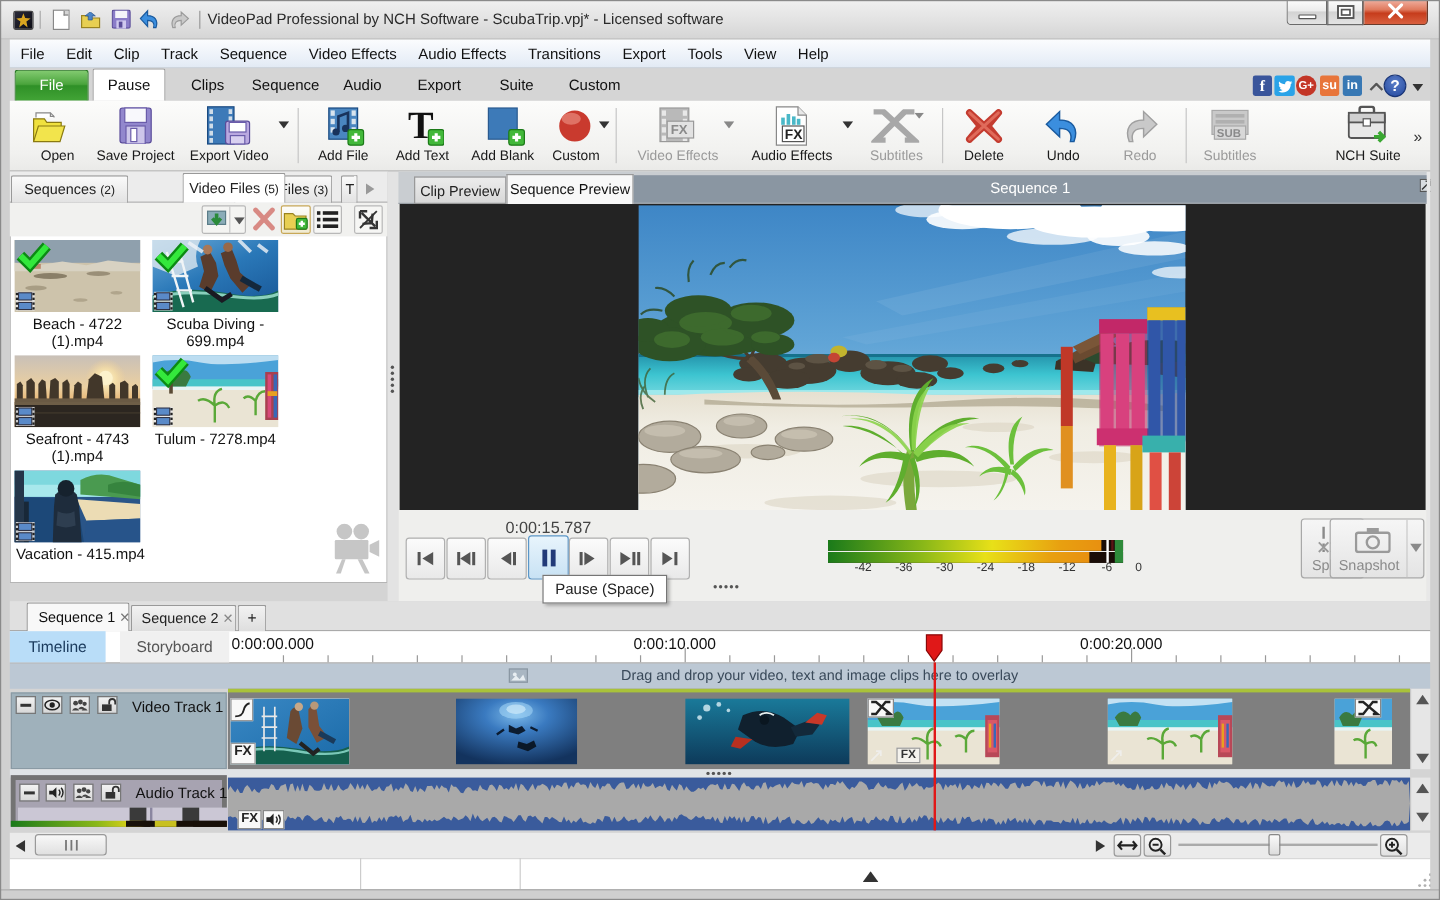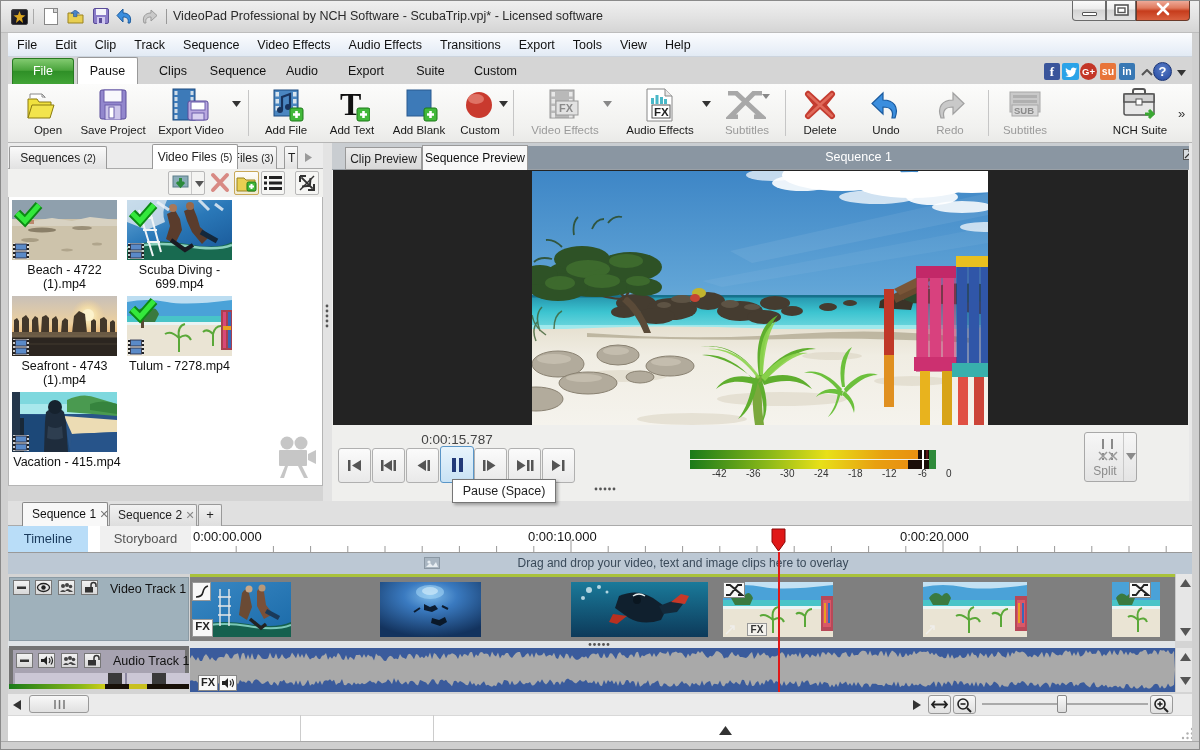--- a/index.html
+++ b/index.html
@@ -897,20 +897,32 @@
   <svg class="abs" style="left:12px;top:5px;" width="22" height="24">
         <g stroke="#8a8a8a" stroke-width="2" fill="none">
           <path d="M6,1 v10 M6,15 v3 M6,20 v2"></path>
           <path d="M15,1 v10 M15,15 v3 M15,20 v2"></path>
         </g>
         <path d="M2,14 l8,8 M10,14 l-8,8 M12,14 l8,8 M20,14 l-8,8" stroke="#9a9a9a" stroke-width="1.5"></path>
       </svg>
   <div class="abs" style="left:0;bottom:3px;width:40px;text-align:center;font-size:12px;color:#8a8a8a;">Split</div>
   <div class="abs" style="left:38px;top:0;width:1px;height:48px;background:#c8c8c8;"></div>
   <svg class="abs" style="left:41px;top:20px;" width="10" height="7">
+        <polygon points="0,0 10,0 5,7" fill="#8a8a8a"></polygon>
+      </svg>
+ </div>
+ <div class="abs" style="left:776px;top:289px;width:79px;height:50px;background:linear-gradient(#f6f6f6,#e4e4e4);border:1px solid #a8a8a8;border-radius:3px;">
+  <svg class="abs" style="left:20px;top:6px;" width="30" height="22">
+        <rect x="1" y="5" width="28" height="16" rx="2" fill="none" stroke="#9a9a9a" stroke-width="2"></rect>
+        <rect x="10" y="1" width="10" height="5" fill="#9a9a9a"></rect>
+        <circle cx="15" cy="13" r="5" fill="none" stroke="#9a9a9a" stroke-width="2"></circle>
+      </svg>
+  <div class="abs" style="left:0;bottom:3px;width:64px;text-align:center;font-size:12px;color:#8a8a8a;">Snapshot</div>
+  <div class="abs" style="left:63px;top:0;width:1px;height:48px;background:#c8c8c8;"></div>
+  <svg class="abs" style="left:66px;top:20px;" width="10" height="7">
         <polygon points="0,0 10,0 5,7" fill="#8a8a8a"></polygon>
       </svg>
  </div>
 </div>
 <div class="abs" style="left:1189px;top:143px;width:3px;height:358px;background:#e8e8e8;"></div>
 
 <div class="abs" style="left:452px;top:479px;width:104px;height:24px;background:#fff;border:1px solid #767676;box-shadow:2px 2px 3px rgba(0,0,0,0.3);font-size:12.5px;color:#222;text-align:center;padding-top:4px;z-index:50;">Pause (Space)</div>
 
 <div class="abs" id="seqtabs" style="left:8px;top:501px;width:1184px;height:25px;background:#e0e0e0;border-bottom:1px solid #aaa;">
  <div class="abs" style="left:14px;top:1px;width:86px;height:24px;background:#f8f8f8;border:1px solid #888;border-bottom:none;border-radius:2px 2px 0 0;font-size:12px;color:#111;padding:4px 0 0 9px;white-space:nowrap;">Sequence 1 <span style="color:#777;font-size:11px;">✕</span></div>

